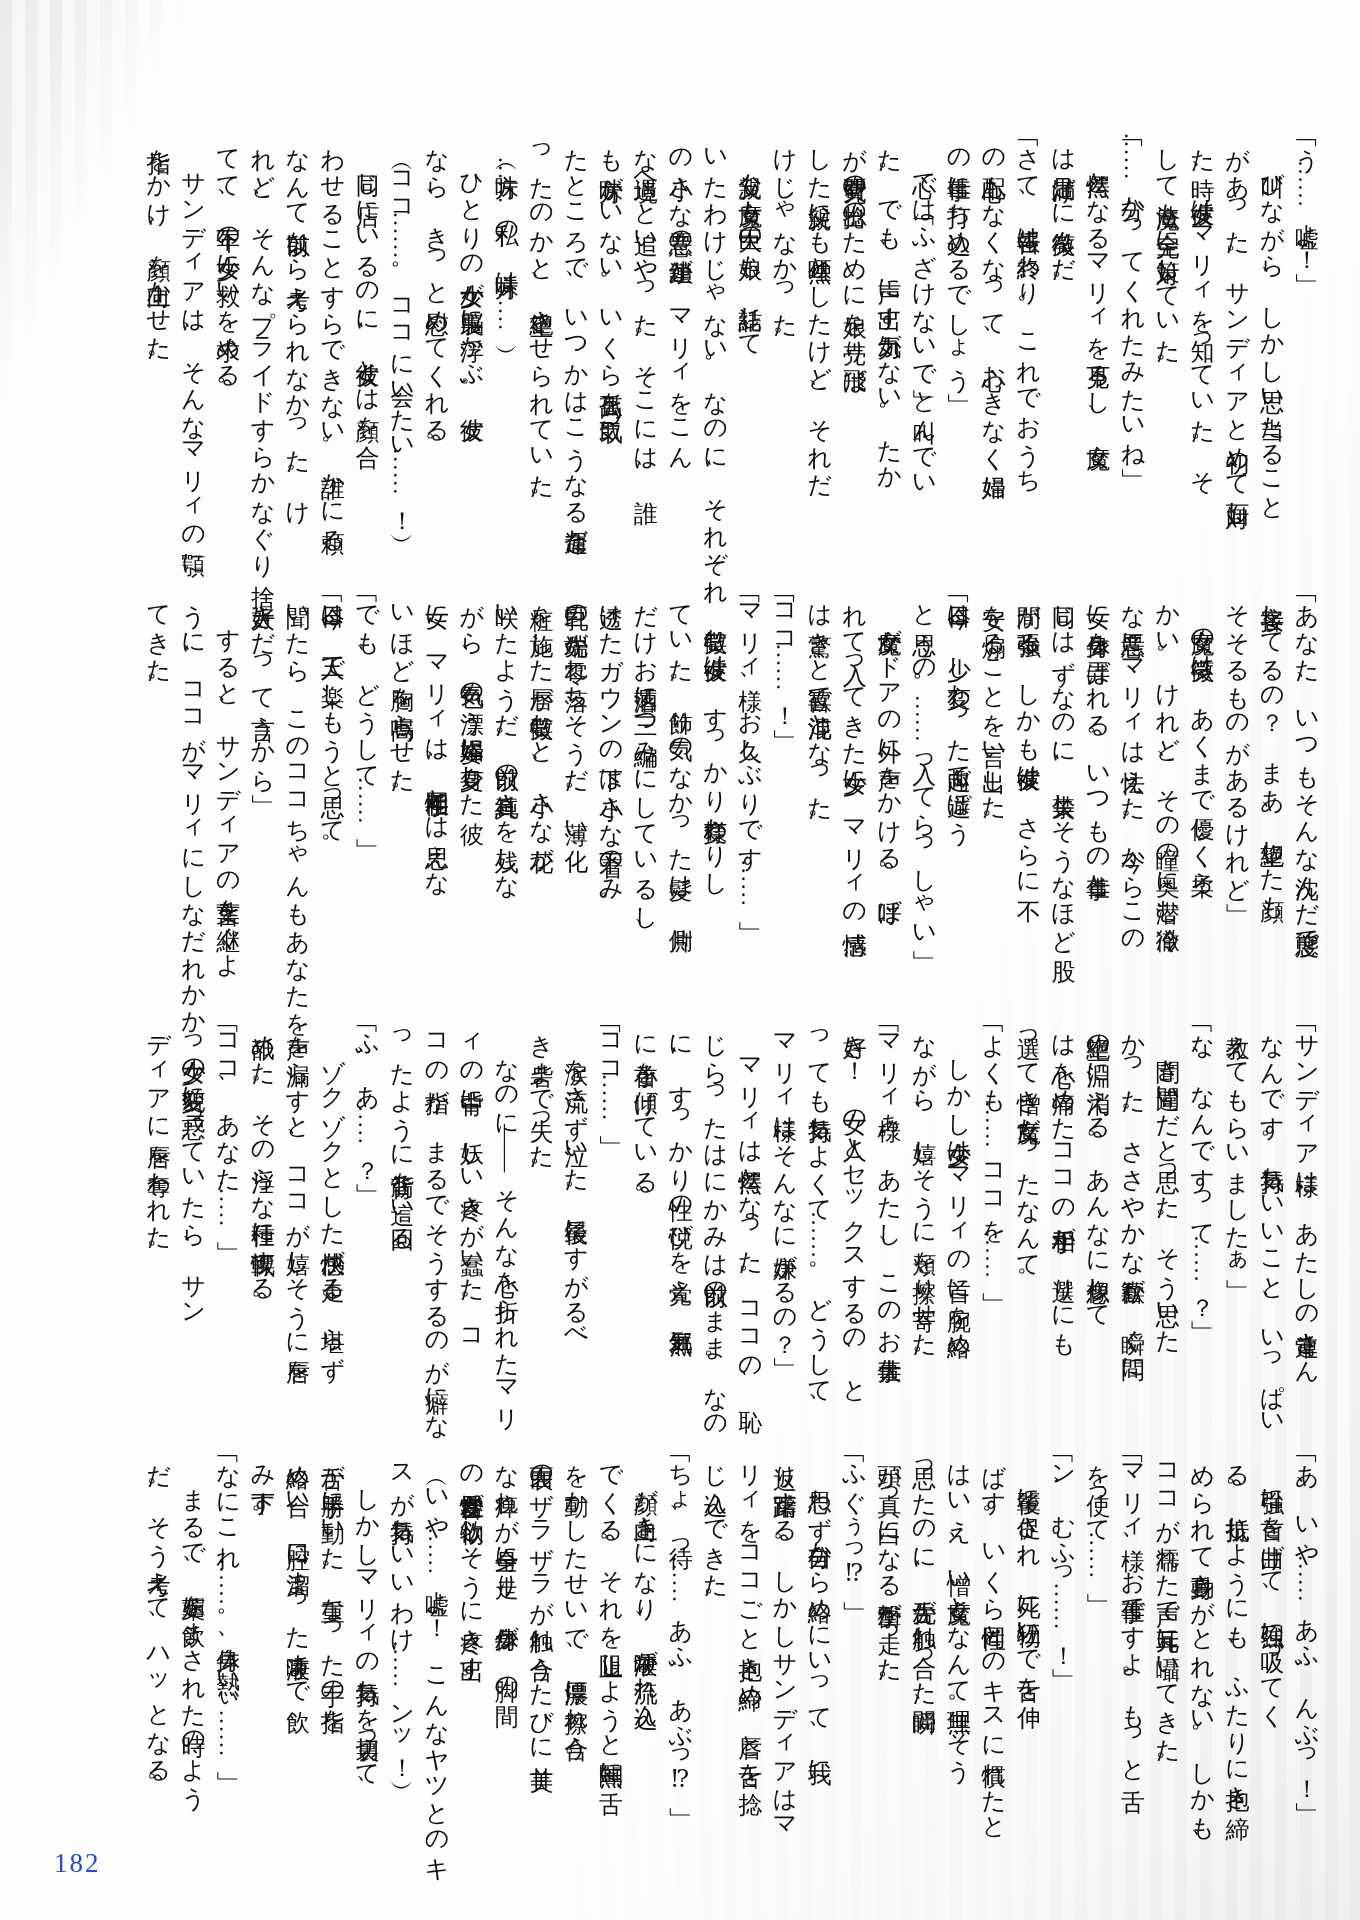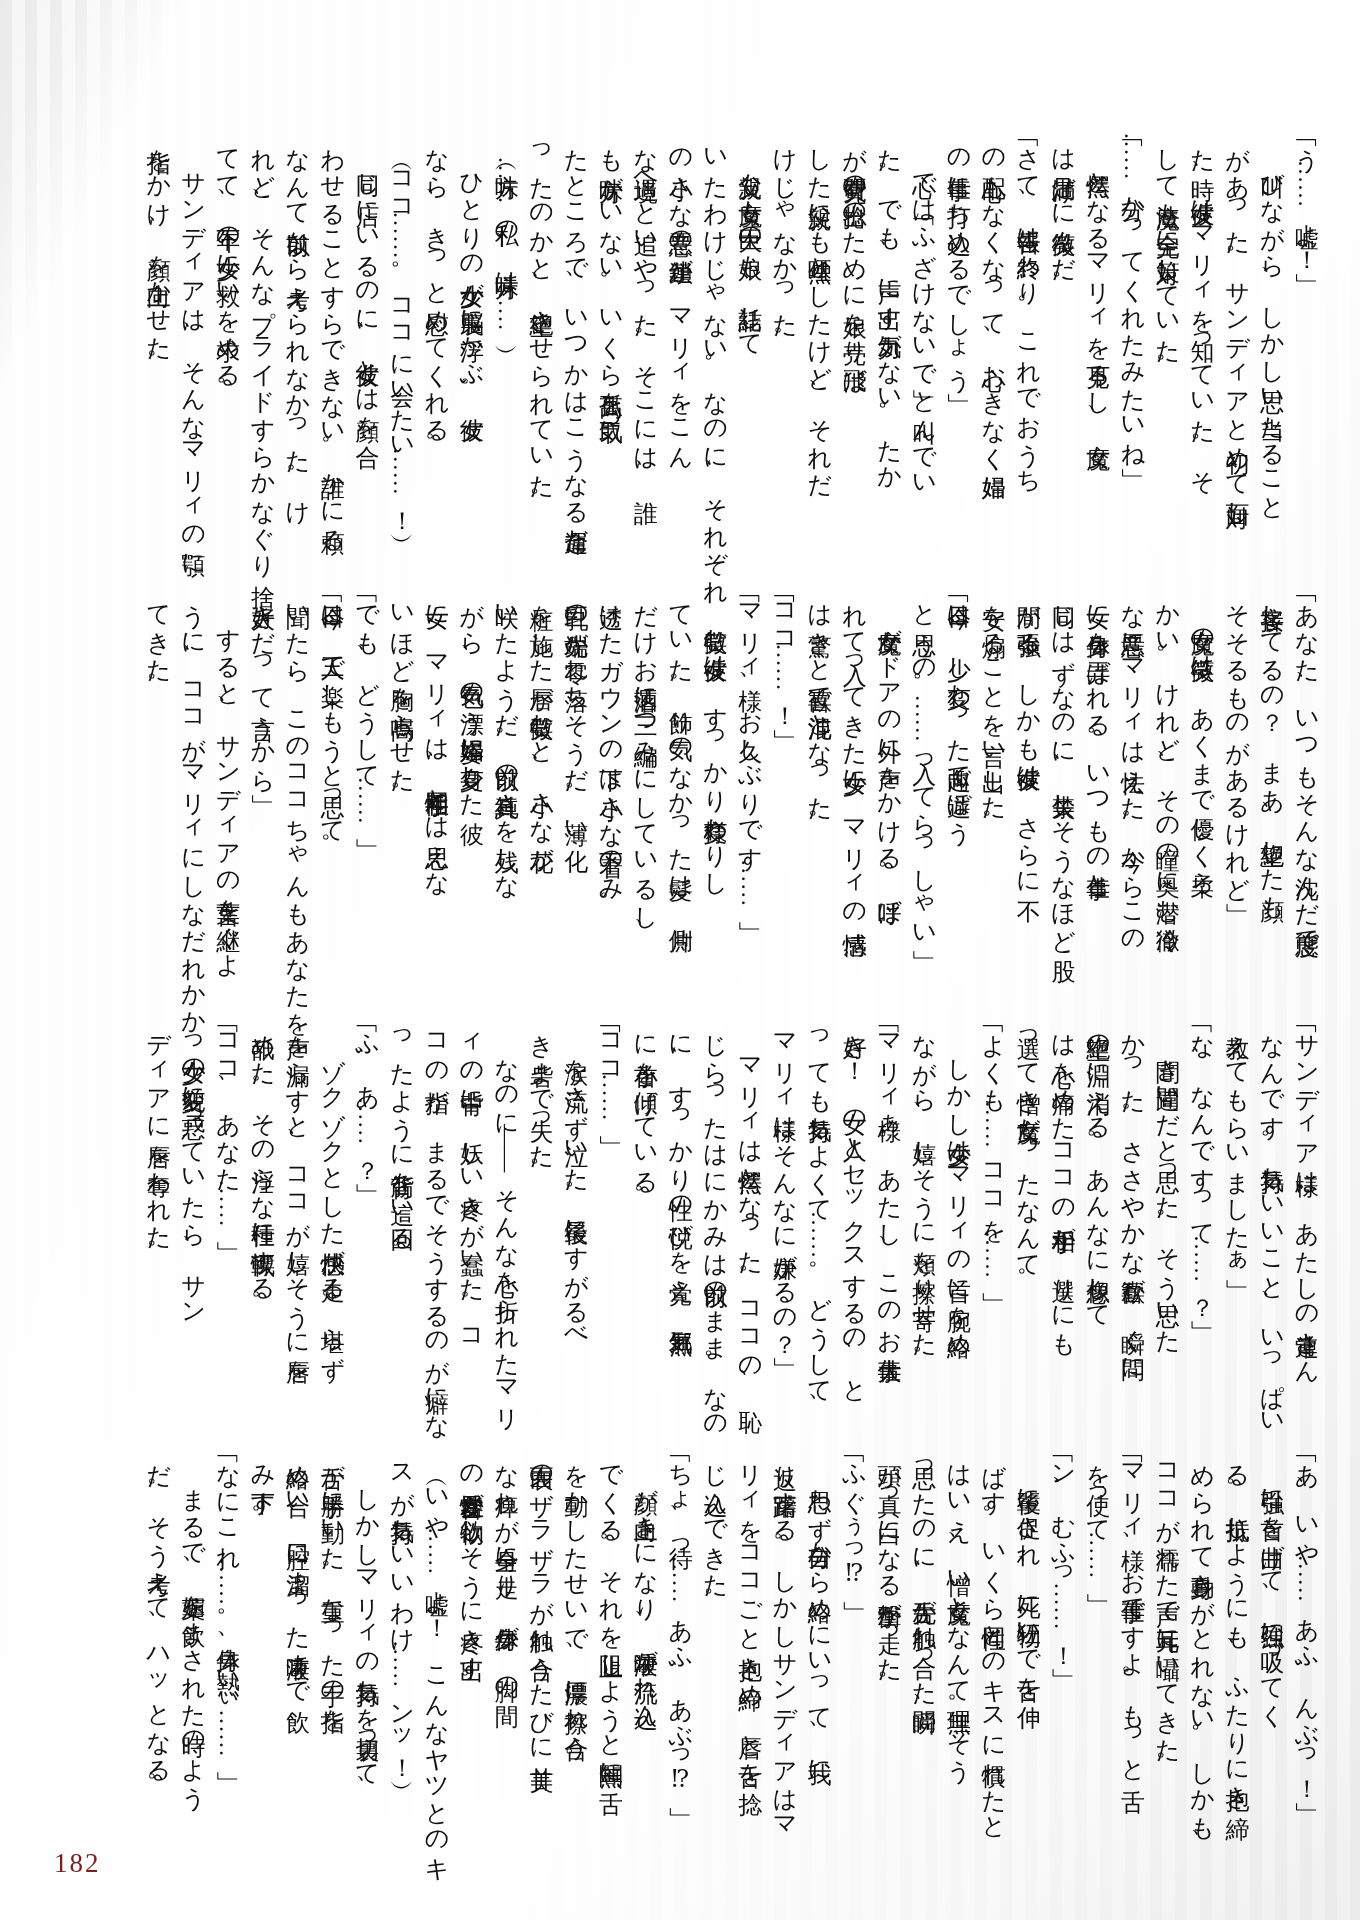--- a/index.html
+++ b/index.html
@@ -62,21 +62,21 @@
   .col {
     line-height: 34.8px;
     height: 412px;
   }
   .pagenum {
     position: absolute;
     left: 54px;
     top: 1848px;
     font-size: 27px;
     letter-spacing: 2px;
-    color: #7f1d1d;
+    color: #1d4ed8;
   }
 </style>
 </head>
 <body>
 
 <div class="page">
   <div class="stripes"></div>
   <div class="sheen"></div>
 
   <div class="band band-1">

